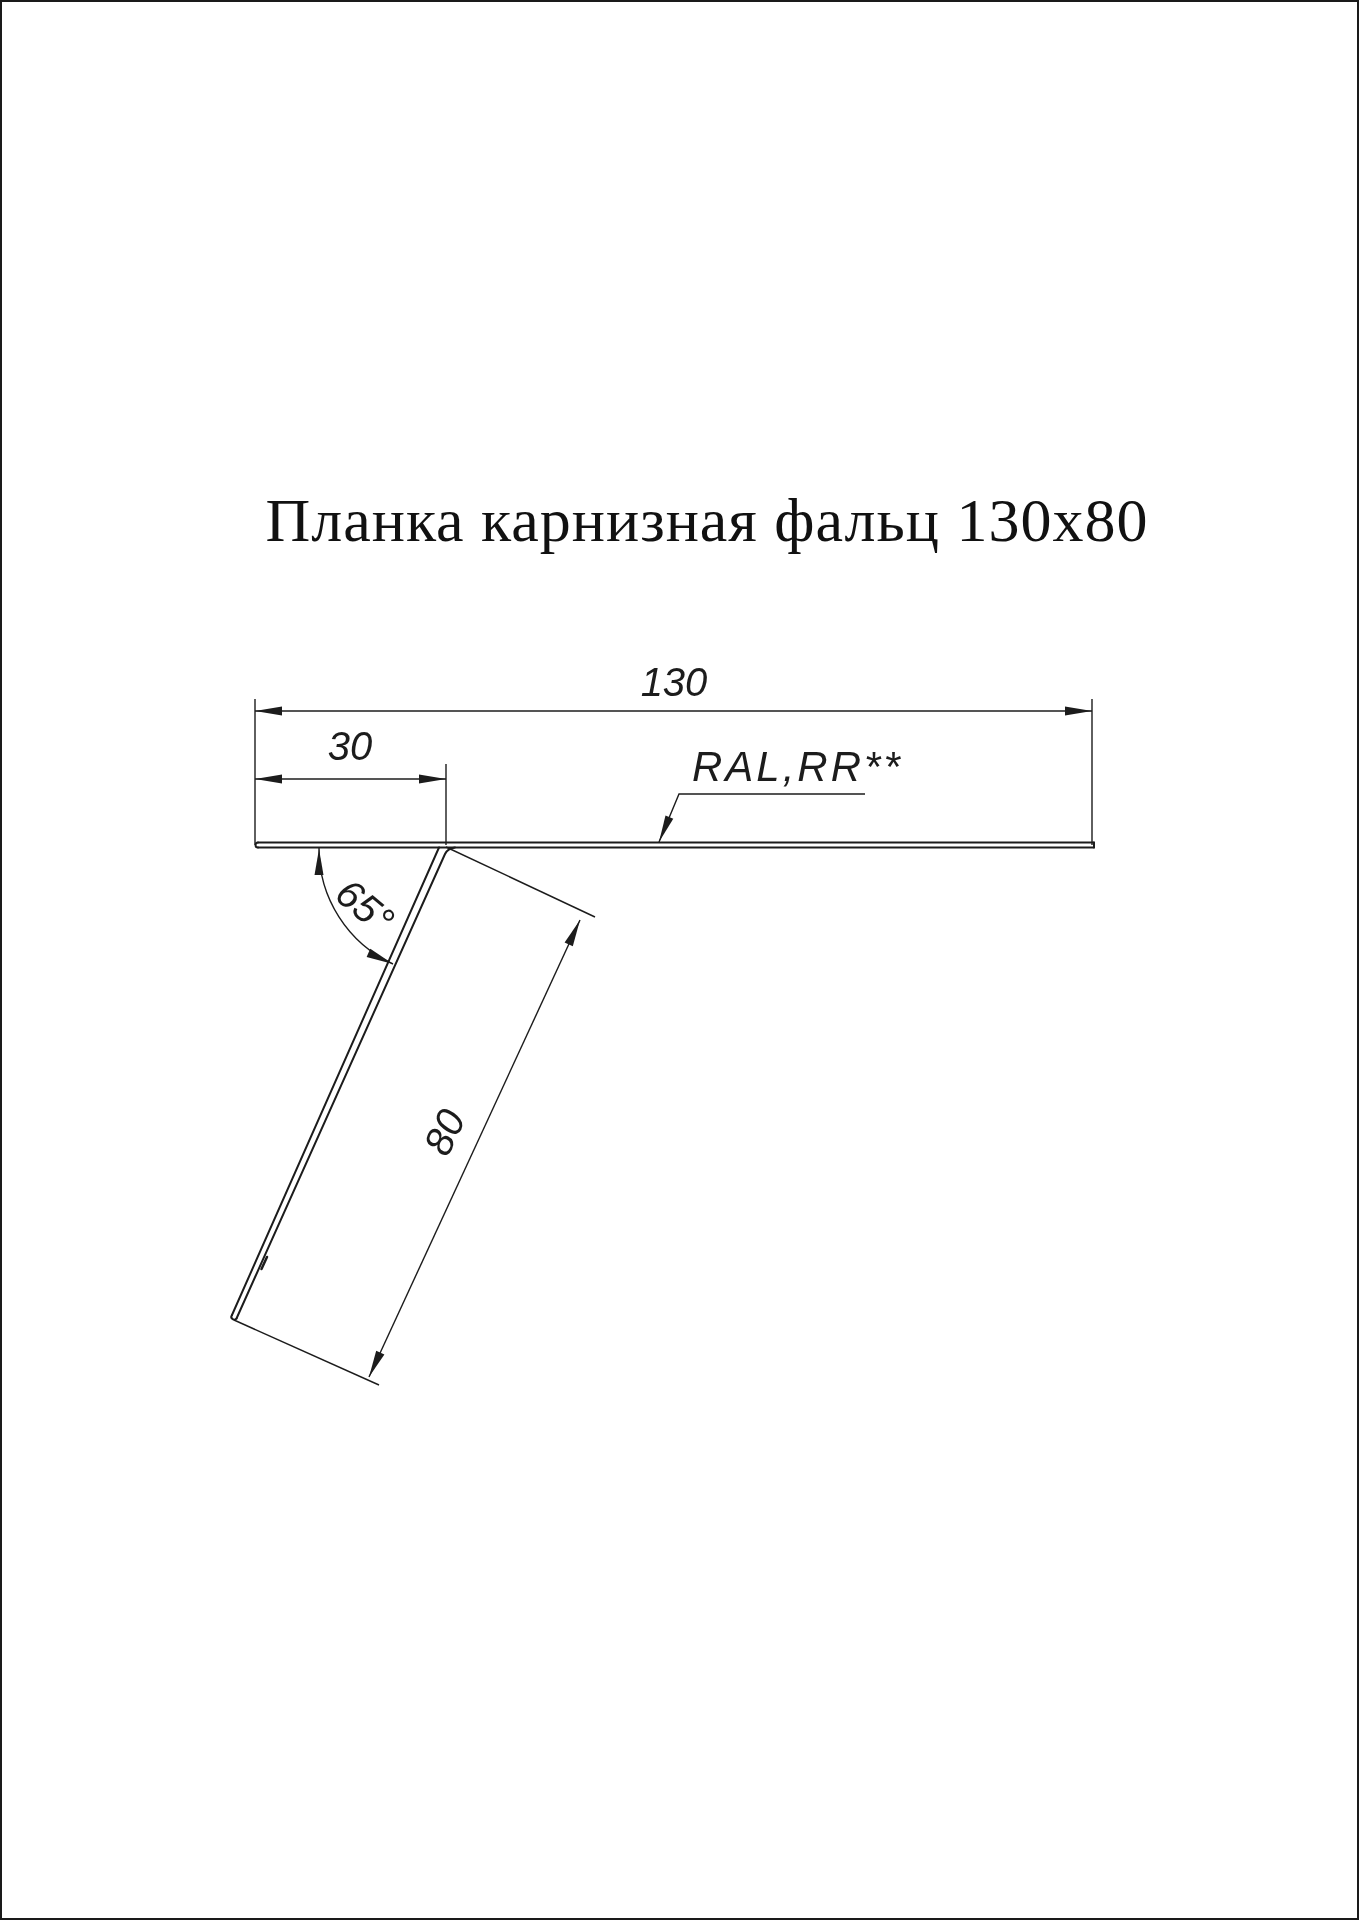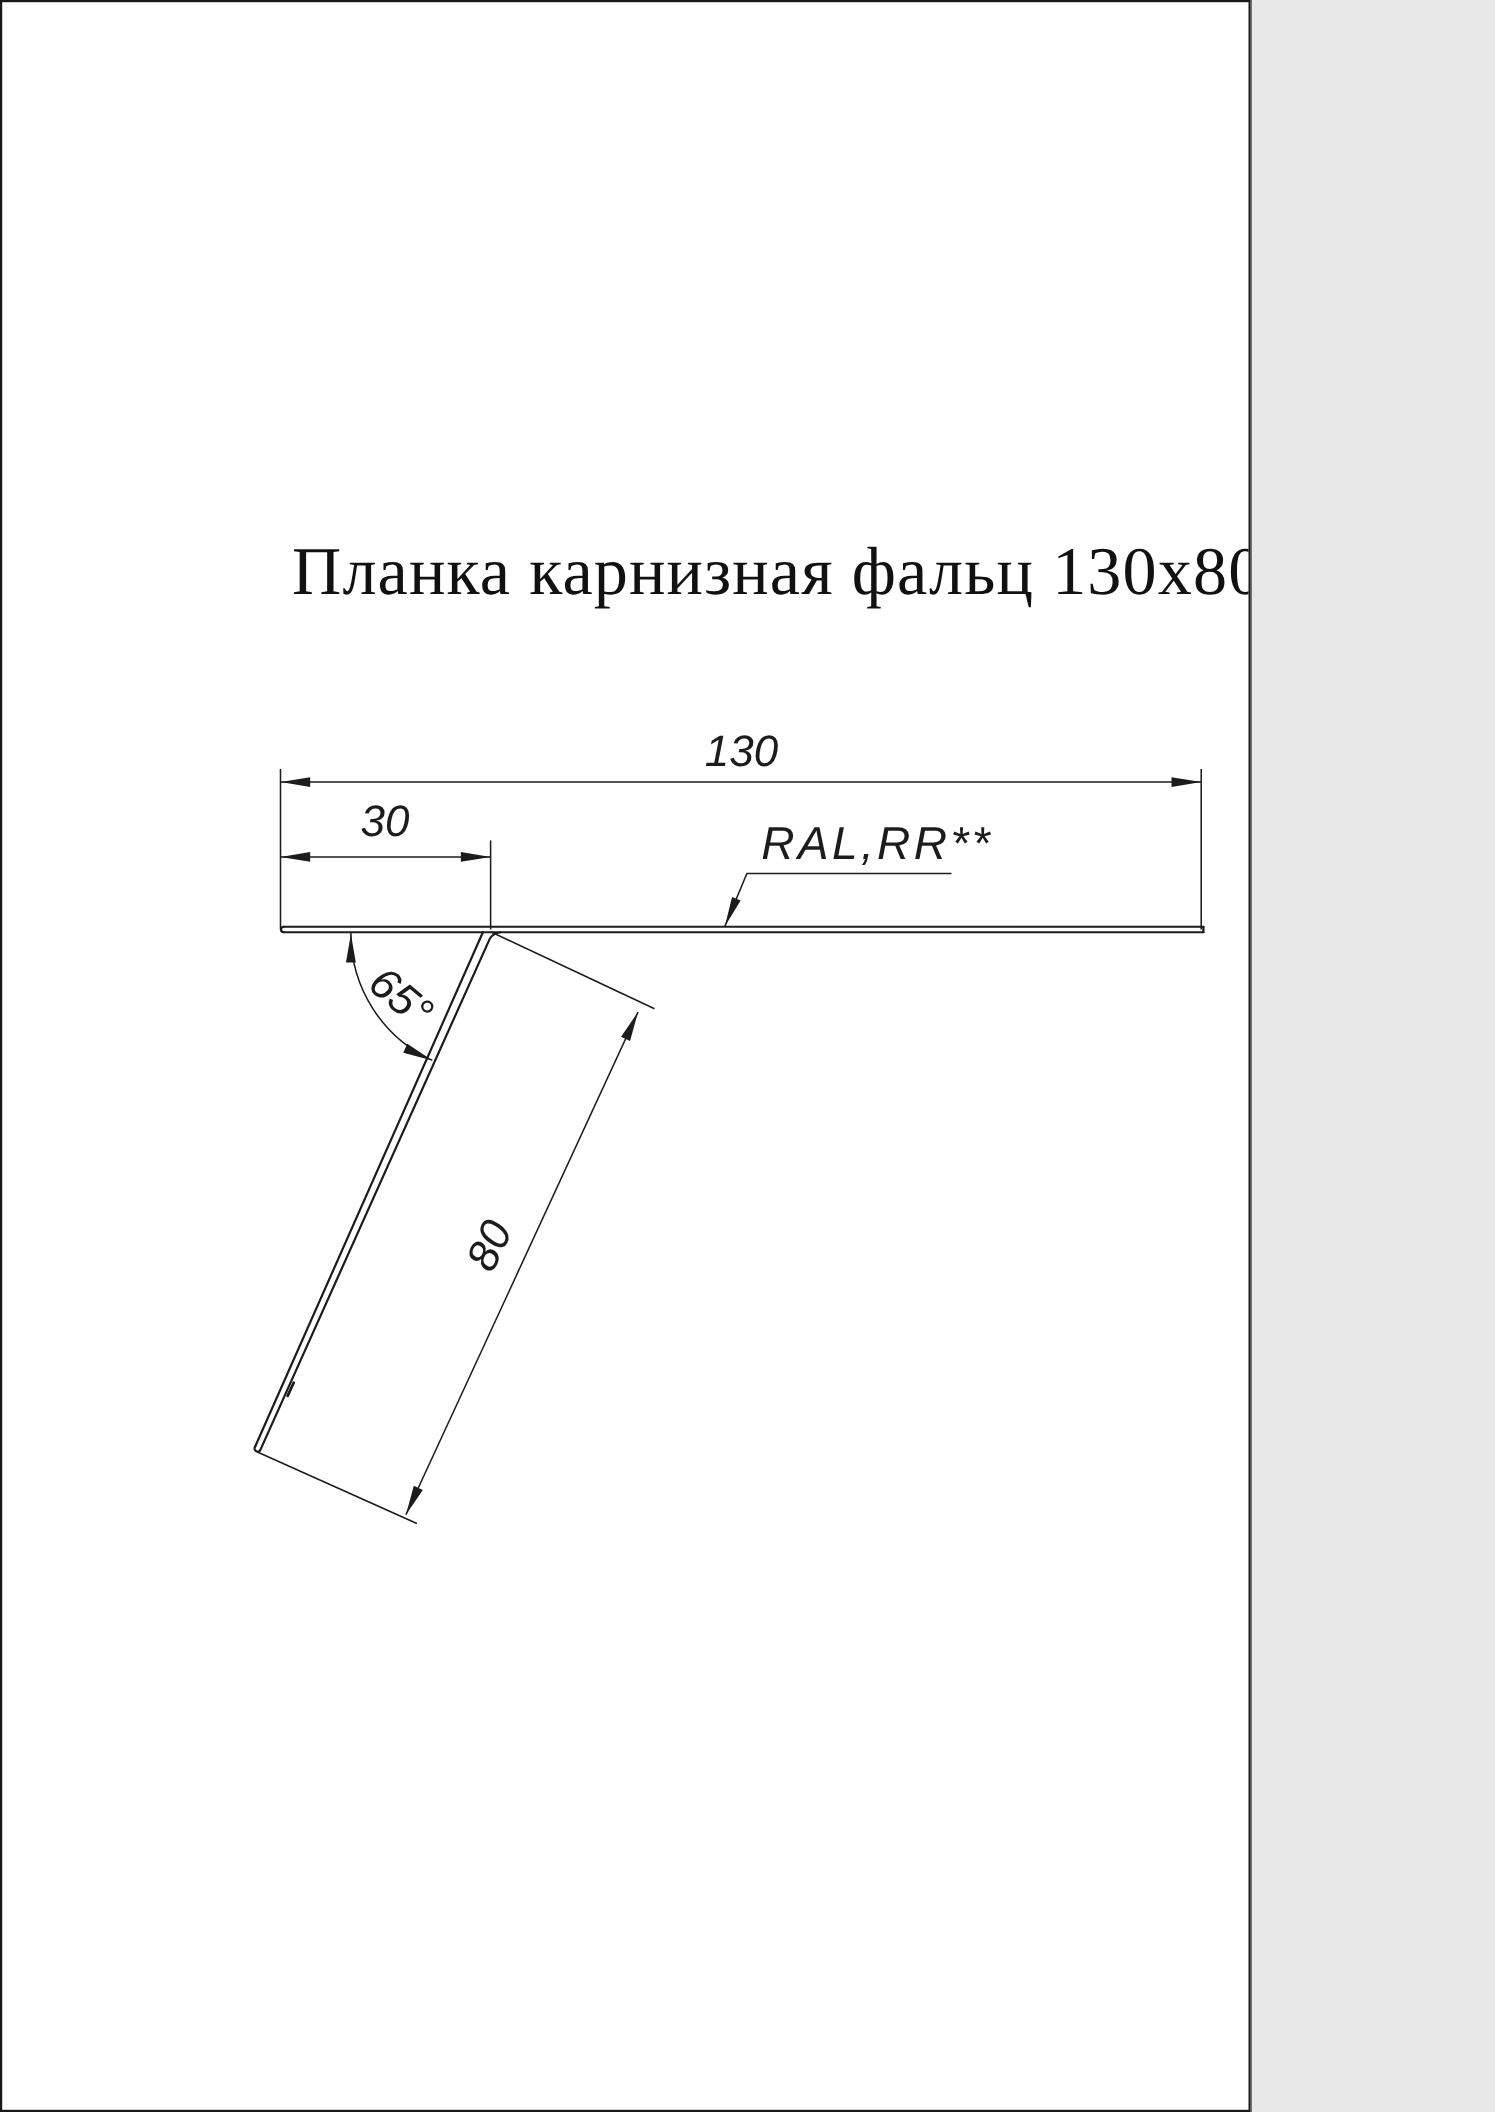--- a/index.html
+++ b/index.html
@@ -1,18 +1,18 @@
 <!DOCTYPE html>
 <html><head>
 <meta charset="utf-8">
 <style>
   html,body{margin:0;padding:0;background:#e8e8e8;}
   .page{
     position:relative;
-    width:1137px;height:1920px;
+    width:1359px;height:1920px;
     background:#ffffff;
     box-sizing:border-box;
     border:2px solid #1a1a1a;
     outline:1px solid #555;
     overflow:hidden;
     font-family:"Liberation Sans", sans-serif;
   }
   .title{
     position:absolute;
     left:205px; top:483px; width:1000px;

